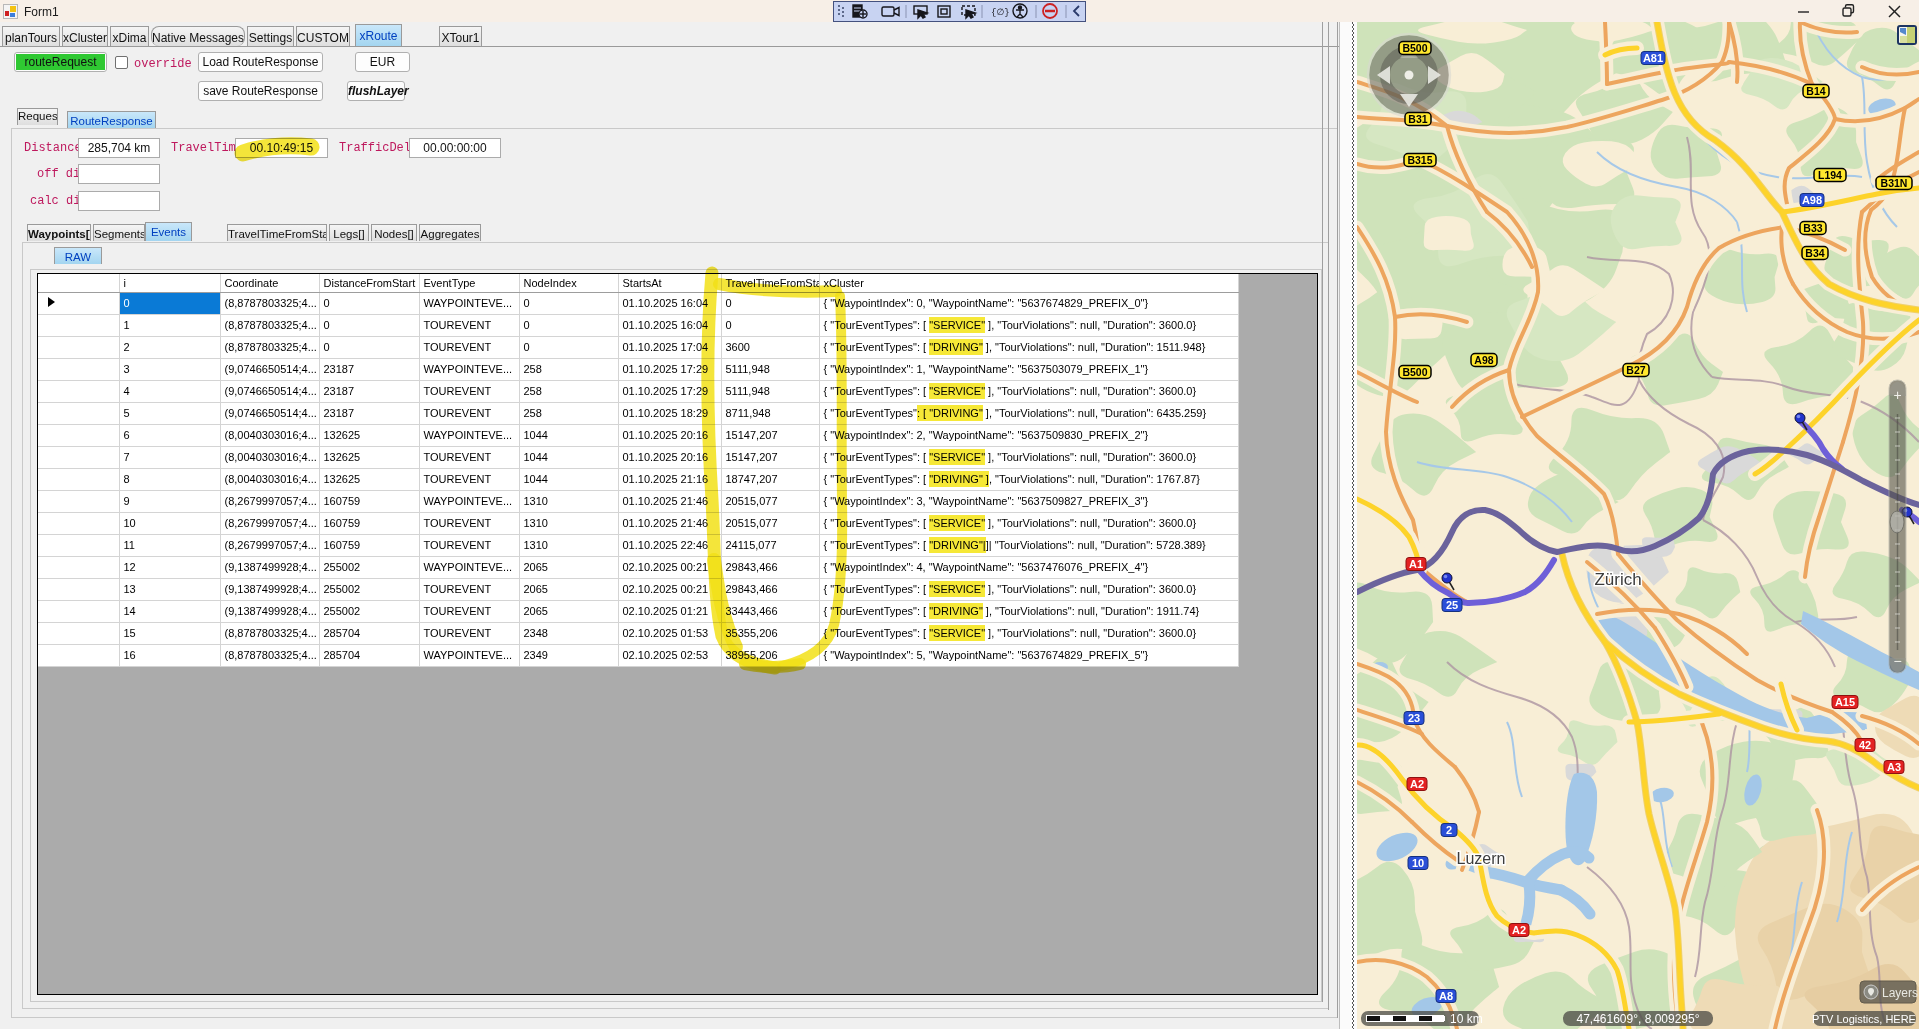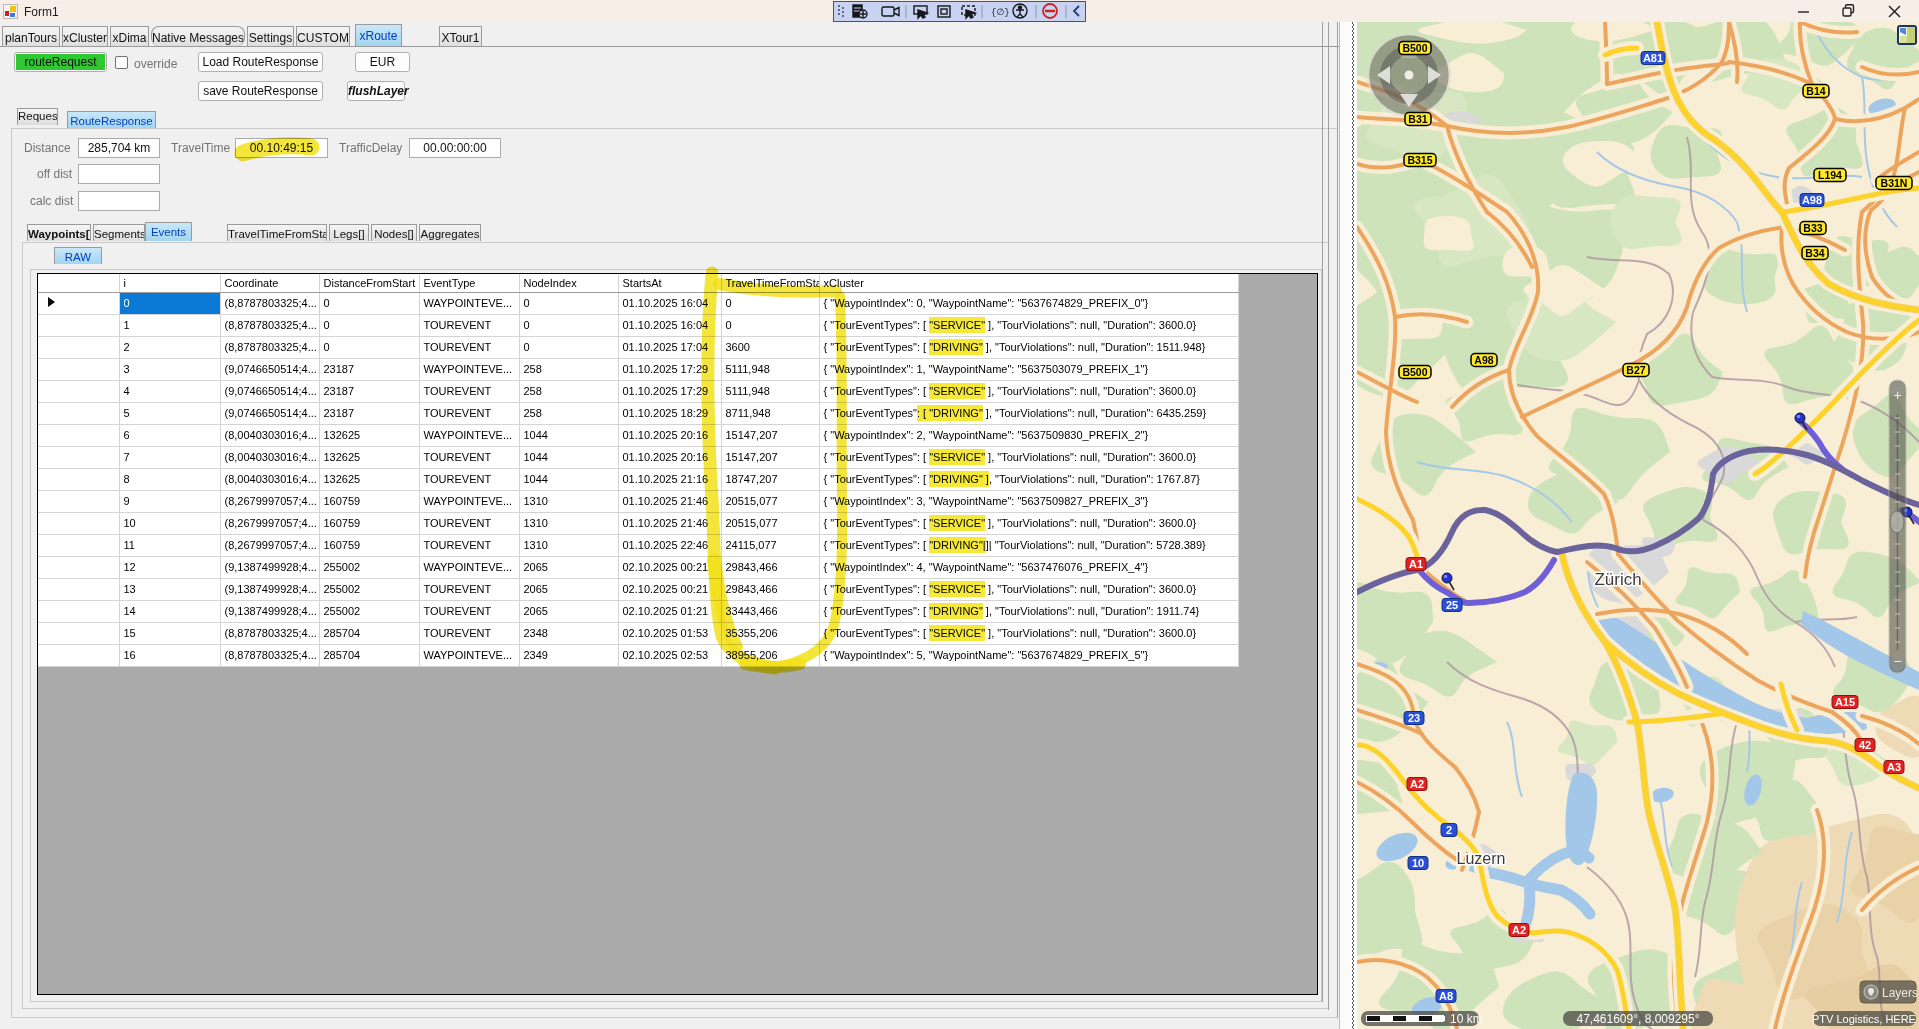--- a/index.html
+++ b/index.html
@@ -5,21 +5,21 @@
 * { margin:0; padding:0; box-sizing:border-box; }
 html,body { width:1919px; height:1029px; overflow:hidden; }
 body { font-family:"Liberation Sans", sans-serif; background:#f0f0f0; position:relative; }
 .abs { position:absolute; }
 #titlebar { left:0; top:0; width:1919px; height:22px; background:#f7efe7; }
 #title-text { left:24px; top:5px; font-size:12px; color:#1a1a1a; }
 .tab1 { position:absolute; top:26px; height:20px; background:linear-gradient(#f5f5f5,#dedede); border:1px solid #9a9a9a; border-bottom:none; color:#111; font-size:12px; text-align:center; padding-top:4px; white-space:nowrap; overflow:hidden; }
 .tab1.sel { background:linear-gradient(#c9e7fa,#a3d5f0); color:#0040c0; }
 .btn { position:absolute; background:#fdfdfd; border:1px solid #b0b0b0; border-radius:3px; font-size:12px; color:#111; text-align:center; }
 .tbox { position:absolute; background:#fff; border:1px solid #ababab; font-size:12px; color:#111; text-align:center; }
-.lbl { position:absolute; font-size:12px; color:#737373; white-space:nowrap; }
+.lbl { position:absolute; font-size:12px; color:#be185d; white-space:nowrap;font-family:Liberation Mono, monospace; }
 .tab2 { position:absolute; height:17px; background:linear-gradient(#f5f5f5,#dedede); border:1px solid #9a9a9a; border-bottom:none; color:#111; font-size:11.5px; text-align:center; padding-top:3px; white-space:nowrap; overflow:hidden; }
 .tab2.sel { background:linear-gradient(#c9e7fa,#a3d5f0); color:#0040c0; }
 .pagebox { position:absolute; border:1px solid #c9c9c9; background:#f0f0f0; }
 #grid { left:37px; top:273px; width:1281px; height:722px; border:1px solid #000; background:#ababab; }
 #gridinner { position:absolute; left:0; top:0; width:1200px; background:#fff; }
 table.dg { border-collapse:collapse; table-layout:fixed; font-size:11px; color:#000; }
 table.dg td, table.dg th { border-right:1px solid #d4d4d4; border-bottom:1px solid #d4d4d4; padding:0 0 0 4px; text-align:left; font-weight:normal; white-space:nowrap; overflow:hidden; height:22px; }
 table.dg th { height:18px; border-bottom:1px solid #9d9d9d; background:#fff; }
 .hl { background:rgba(245,228,20,0.85); padding:2px 0; }
 #splitter { left:1339px; top:22px; width:18px; height:1007px; background:#fbfbfb; }

